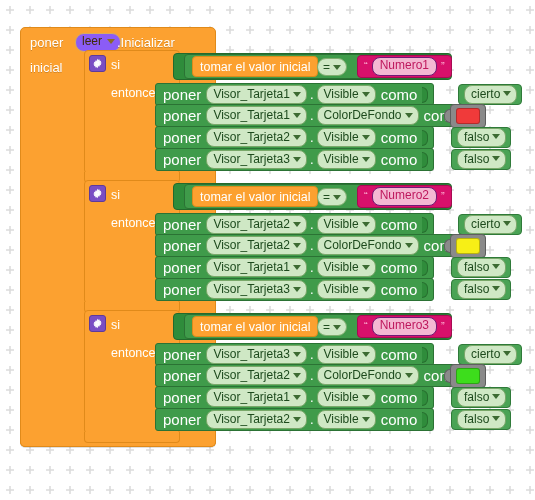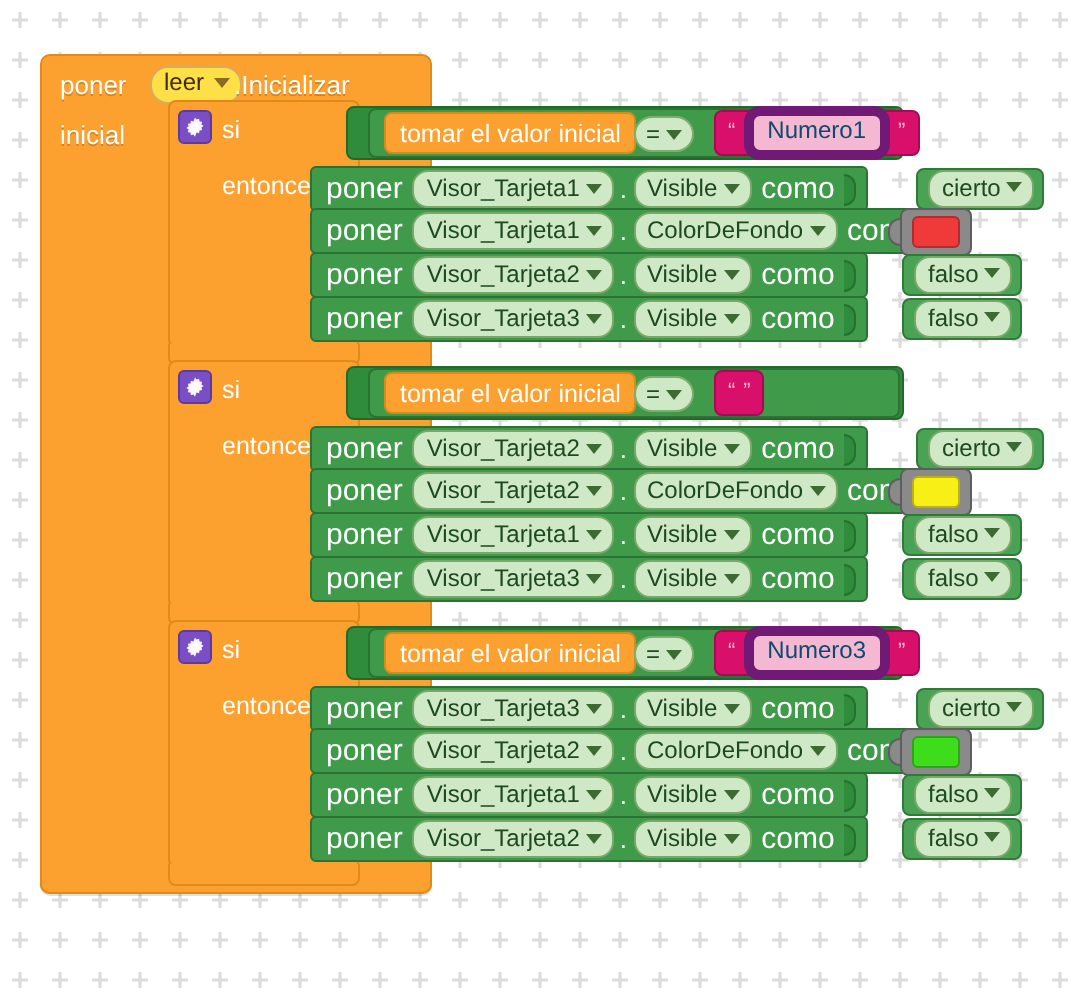--- a/index.html
+++ b/index.html
@@ -68,21 +68,21 @@
   }
   #lbl-cuando { left: 30px; top: 35px; }
   #lbl-ejecutar { left: 30px; top: 60px; }
   #lbl-inicializar { left: 117px; top: 35px; color:#ffffff; }
 
   .dropdown-field {
     position: absolute;
     display: inline-flex;
     align-items: center;
     gap: 4px;
-    background: #fde047;
+    background: #8b5cf6;
     border: 1px solid #d8ac5e;
     border-radius: 9px;
     padding: 1px 5px 2px 6px;
     font-size: 12px;
     color: #3f2a06;
     line-height: 1.15;
   }
   #dd-leer { left: 75px; top: 33px; }
   .caret {
     width: 0; height: 0;
@@ -186,25 +186,25 @@
     border-radius: 4px;
     height: 21px;
     display: flex;
     align-items: center;
     gap: 4px;
     padding: 0 6px;
   }
   .quote { color: #ffb8d6; font-size: 11px; line-height: 1; }
   .text-field {
     background: #f4b8d2;
-    border: 5px solid #701a75;
+    border: 1px solid #701a75;
     border-radius: 8px;
     padding: 0px 7px 1px;
     font-size: 12px;
-    color: #0c4a6e;
+    color: #be185d;
     line-height: 1.3;
   }
 
   
   .setter {
     position: absolute;
     background: #3f9b4a;
     border: 1px solid #2b7234;
     border-radius: 3px;
     height: 21px;
@@ -424,20 +424,21 @@
 
   <div class="cond-wrap" style="left:173px; top:183px; width:277px;"></div>
   <div class="cmp-block" style="left:184px; top:184px; width:264px;"></div>
   <div class="getter" style="left:192px; top:186px;">tomar el valor inicial</div>
   <div class="eq-field" style="left:317px; top:188px;">
     <span>=</span>
     <span class="eq-caret"></span>
   </div>
   <div class="text-block" style="left:357px; top:185px;">
     <span class="quote">“</span>
+    <span class="text-field">Numero2</span>
     <span class="quote">”</span>
   </div>
 
   <div class="setter" style="left:155px; top:213px;">
     <span class="kw">poner</span>
     <span class="g-field">
       <span>Visor_Tarjeta2</span>
       <span class="eq-caret"></span>
     </span>
     <span class="dot">.</span>

